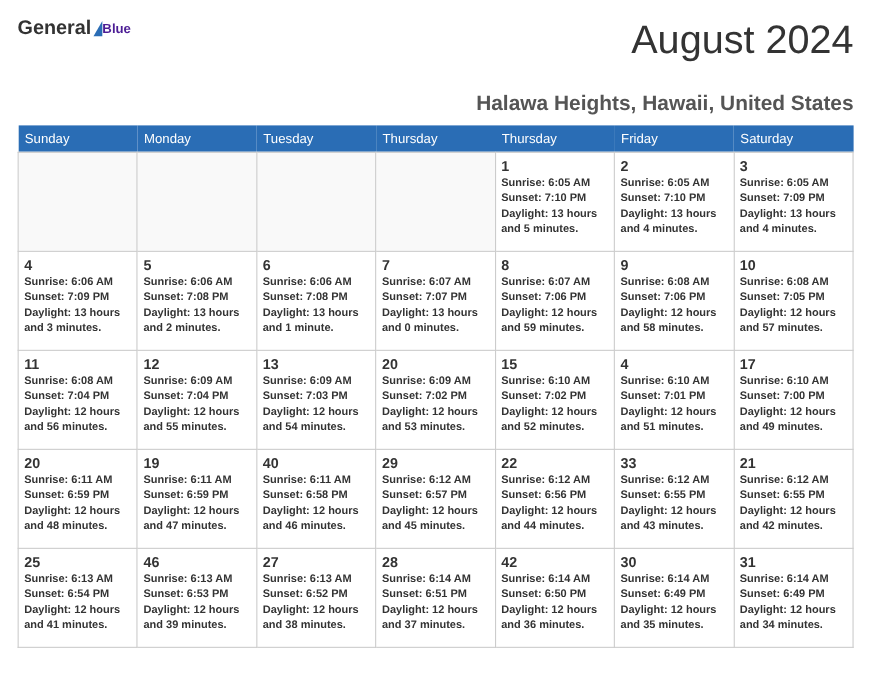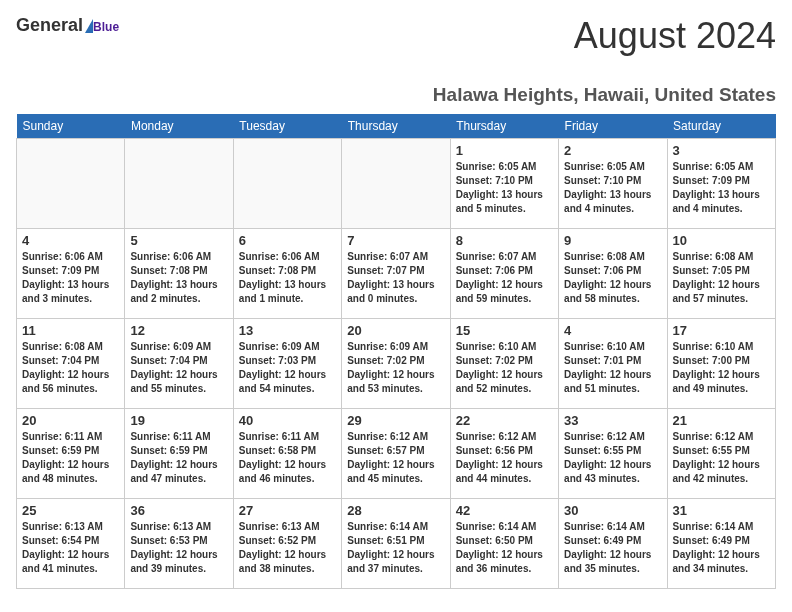--- a/index.html
+++ b/index.html
@@ -313,21 +313,21 @@
       </tr>
       <tr>
         <td class="day-cell">
           <div class="day-num">25</div>
           <div class="day-info" style="white-space: pre-line;">Sunrise: 6:13 AM
 Sunset: 6:54 PM
 Daylight: 12 hours
 and 41 minutes.</div>
         </td>
         <td class="day-cell">
-          <div class="day-num">36</div>
+          <div class="day-num">46</div>
           <div class="day-info" style="white-space: pre-line;">Sunrise: 6:13 AM
 Sunset: 6:53 PM
 Daylight: 12 hours
 and 39 minutes.</div>
         </td>
         <td class="day-cell">
           <div class="day-num">27</div>
           <div class="day-info" style="white-space: pre-line;">Sunrise: 6:13 AM
 Sunset: 6:52 PM
 Daylight: 12 hours

